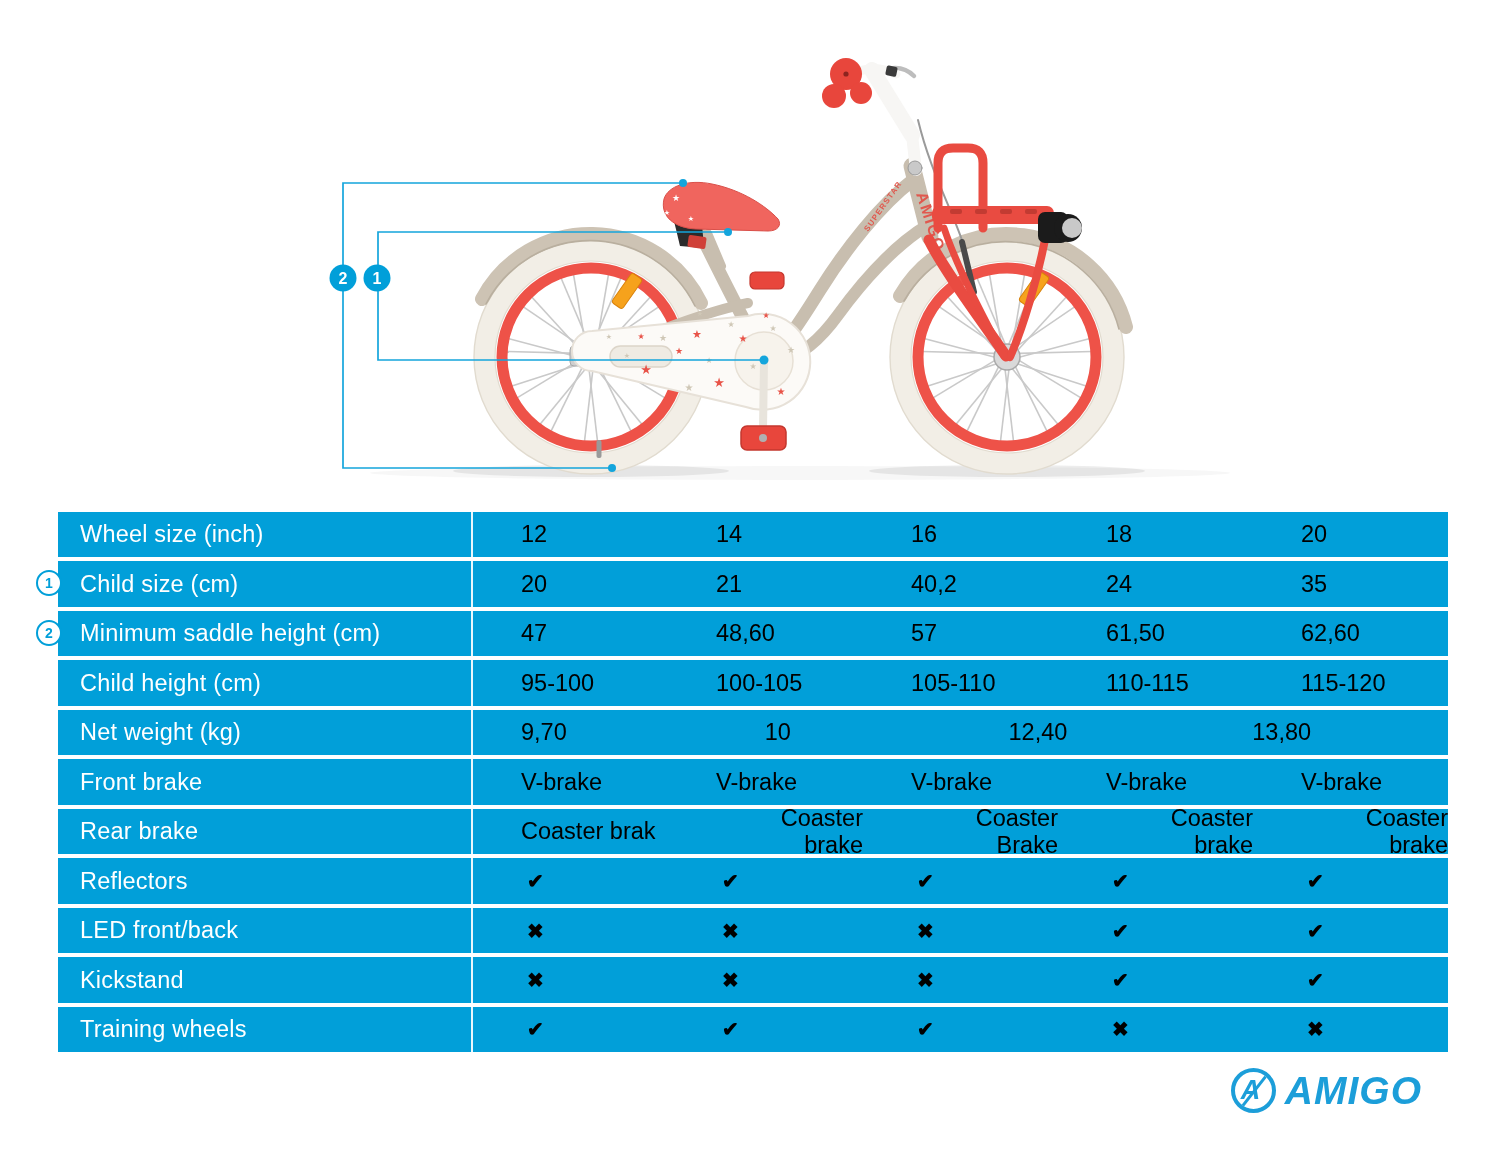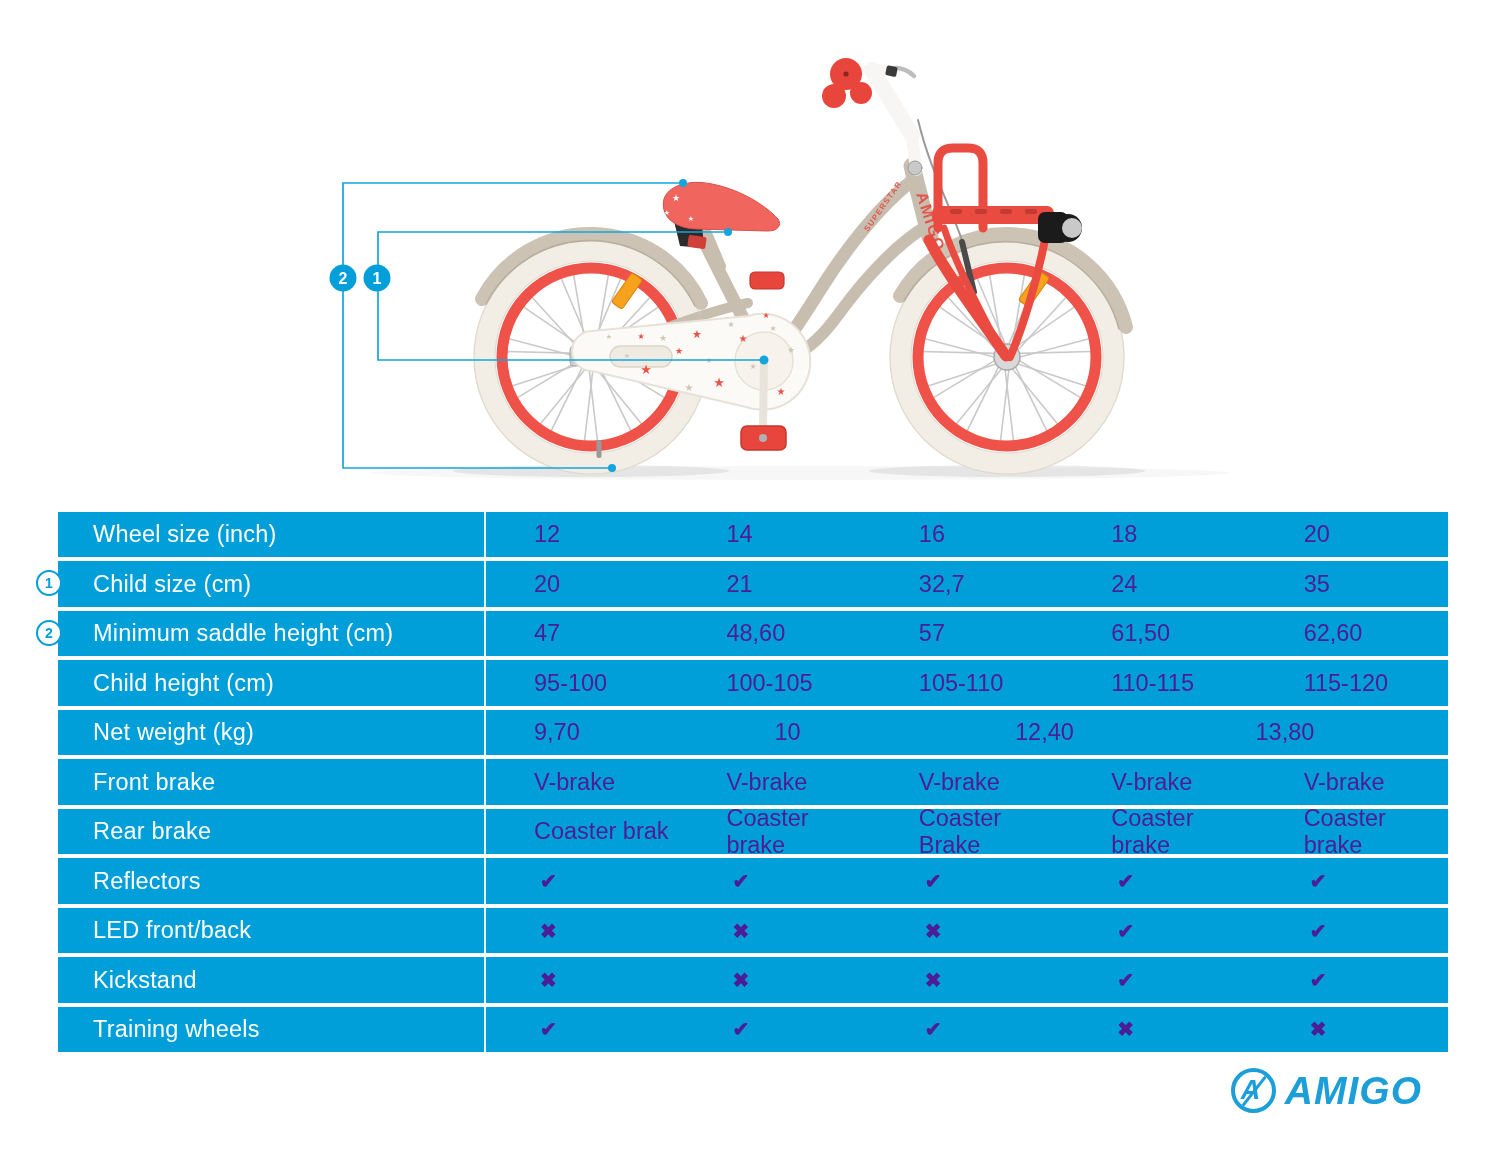--- a/index.html
+++ b/index.html
@@ -3,26 +3,26 @@
 <meta charset="utf-8">
 <style>
   html,body{margin:0;padding:0;background:#fff;}
   .canvas{position:relative;width:1500px;height:1150px;background:#fff;overflow:hidden;
           font-family:"Liberation Sans",sans-serif;}
   
   #bike-svg{position:absolute;left:0;top:0;}
   
   .spec-table{position:absolute;left:58px;top:512px;width:1390px;
               display:flex;flex-direction:column;row-gap:4.2px;}
-  .trow{display:flex;height:45.3px;background:#019FD9;padding-left:13px;}
+  .trow{display:flex;height:45.3px;background:#019FD9;}
   .tlabel{width:415px;box-sizing:border-box;border-right:2px solid #E9F7FD;
           padding-left:22px;display:flex;align-items:center;
           color:#fff;font-size:23.5px;font-weight:400;letter-spacing:.2px;}
   .tval{flex:1;box-sizing:border-box;padding-left:48px;display:flex;align-items:center;
-        color:#4c1d95;font-size:23.5px;font-weight:400;}
+        color:#000000;font-size:23.5px;font-weight:400;text-align:right;}
   .sym .tval{font-size:20px;font-weight:700;padding-left:54px;}
   
   .tbadge{position:absolute;left:36px;width:22px;height:22px;border-radius:50%;
           background:#fff;border:2.5px solid #019FD9;color:#019FD9;
           font-size:14px;font-weight:700;display:flex;align-items:center;justify-content:center;}
   
   .logo{position:absolute;right:78px;top:1068px;display:flex;align-items:center;gap:9px;}
   .emblem{position:relative;width:37px;height:37px;border-radius:50%;
           border:4px solid #1C9ED9;background:#fff;overflow:hidden;}
   .emblem .letter{position:absolute;left:6px;top:3px;font-size:27px;font-weight:700;
@@ -246,21 +246,21 @@
       <div class="tval">14</div>
       <div class="tval">16</div>
       <div class="tval">18</div>
       <div class="tval">20</div>
     </div>
 
     <div class="trow">
       <div class="tlabel">Child size (cm)</div>
       <div class="tval">20</div>
       <div class="tval">21</div>
-      <div class="tval">32,7</div>
+      <div class="tval">40,2</div>
       <div class="tval">24</div>
       <div class="tval">35</div>
     </div>
 
     <div class="trow">
       <div class="tlabel">Minimum saddle height (cm)</div>
       <div class="tval">47</div>
       <div class="tval">48,60</div>
       <div class="tval">57</div>
       <div class="tval">61,50</div>

